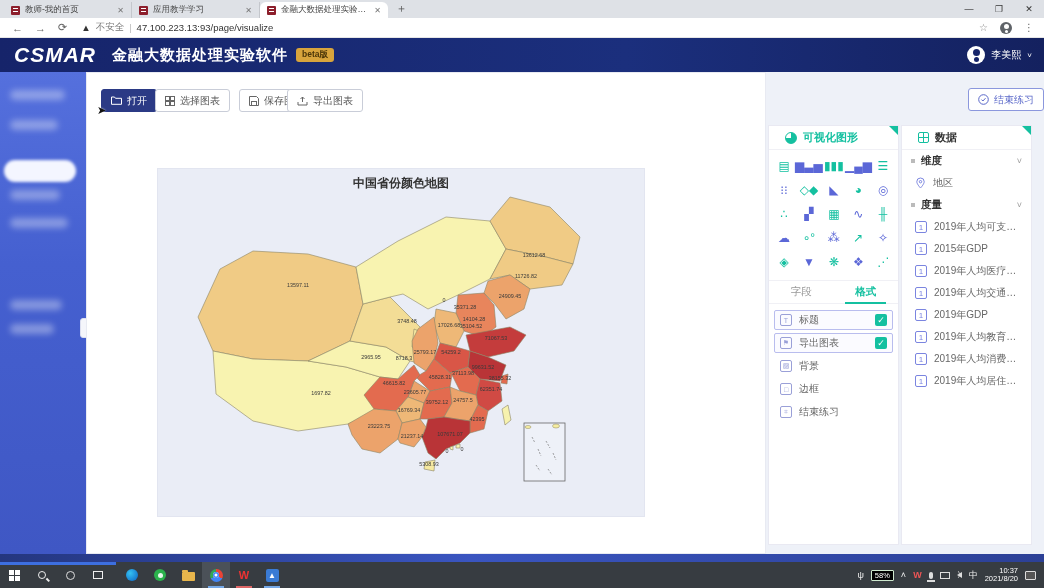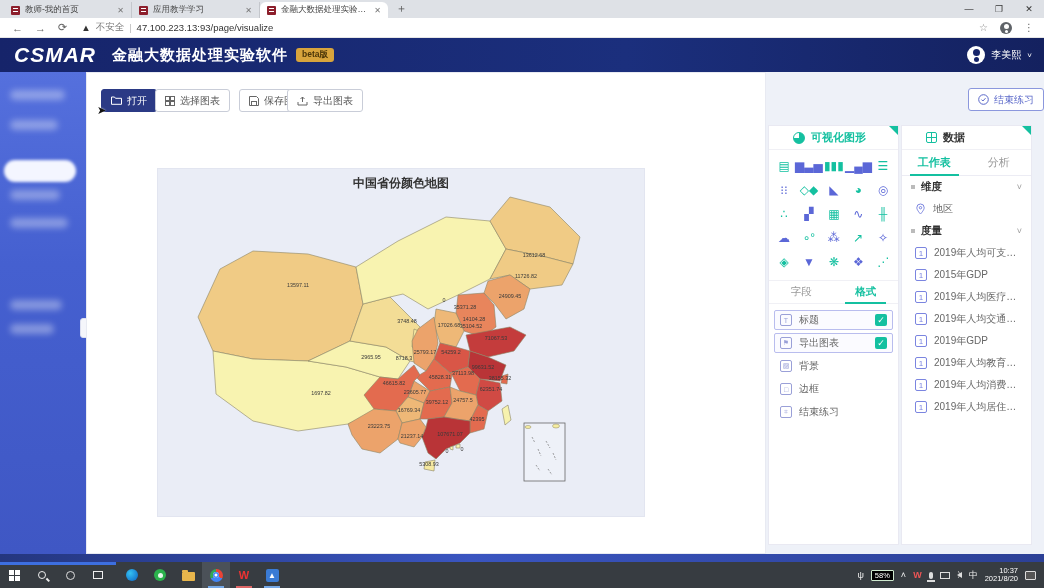--- a/index.html
+++ b/index.html
@@ -49,21 +49,21 @@
   .tbtn.primary{background:#2b3a85;border-color:#2b3a85;color:#fff;}
   .endbtn{position:absolute;top:88px;right:0;height:23px;border:1px solid #8property;border:1px solid #8b97dd;border-radius:3px;background:#fff;color:#5a68c9;font-size:10px;display:flex;align-items:center;gap:5px;padding:0 9px;}
   .cursor{position:absolute;top:31px;left:10px;font-size:11px;color:#111;text-shadow:0 0 2px #fff;}
 
   .chartcard{position:absolute;top:96px;left:71px;width:486px;height:347px;background:#eaedf6;box-shadow:0 0 0 1px #e2e5f0;}
   .charttitle{position:absolute;top:6px;left:0;width:100%;text-align:center;font-size:12px;font-weight:bold;color:#333;}
 
   
   .panel{position:absolute;background:#fff;border:1px solid #e9e9f2;}
   .fold{position:absolute;top:0;right:0;width:0;height:0;border-top:9px solid #14c0a0;border-left:9px solid transparent;}
-  .phdr{display:flex;align-items:center;gap:6px;height:24px;padding:0 24px;border-bottom:1px solid #f0f0f5;}
+  .phdr{display:flex;align-items:center;gap:6px;height:24px;padding:0 16px;border-bottom:1px solid #f0f0f5;}
   .phdr .ttl{font-size:11px;font-weight:bold;}
   .teal{color:#14c0a0;}
   .dark{color:#333;}
   .pie-ic{width:12px;height:12px;border-radius:50%;background:conic-gradient(#14c0a0 0 270deg,#fff 270deg 360deg);border:1px solid #14c0a0;}
   .grid-ic{width:11px;height:11px;border:1.5px solid #14c0a0;border-radius:2px;background:
      linear-gradient(#14c0a0,#14c0a0) 0 3.5px/100% 1px no-repeat,
      linear-gradient(#14c0a0,#14c0a0) 3.5px 0/1px 100% no-repeat;}
   .vizgrid{display:grid;grid-template-columns:repeat(5,1fr);padding:4px 4px;}
   .vicon{height:24px;display:flex;align-items:center;justify-content:center;font-size:12px;}
   .vicon.c0{color:#14c0a0;} .vicon.c1{color:#5b67d7;}
@@ -382,24 +382,20 @@
         </div>
       </div>
   </div>
 
   <div class="panel" style="left:901px;top:125px;width:131px;height:420px;">
     <div class="fold"></div>
     <div class="phdr">
       <span class="grid-ic"></span>
       <span class="ttl dark">数据</span>
     </div>
-    <div class="dtabs">
-      <div class="dtab on">工作表</div>
-      <div class="dtab">分析</div>
-    </div>
     <div class="secrow">
       <span class="bullet"></span>
       <span>维度</span>
       <span class="chev">˅</span>
     </div>
     <div class="fieldrow">
       <svg width="11" height="12" viewBox="0 0 11 12">
           <path d="M5.5 1a3.7 3.7 0 013.7 3.7c0 2.4-3.7 6.3-3.7 6.3S1.8 7.1 1.8 4.7A3.7 3.7 0 015.5 1z" fill="none" stroke="#7b85e0"></path>
           <circle cx="5.5" cy="4.7" r="1.2" fill="none" stroke="#7b85e0"></circle>
         </svg>

